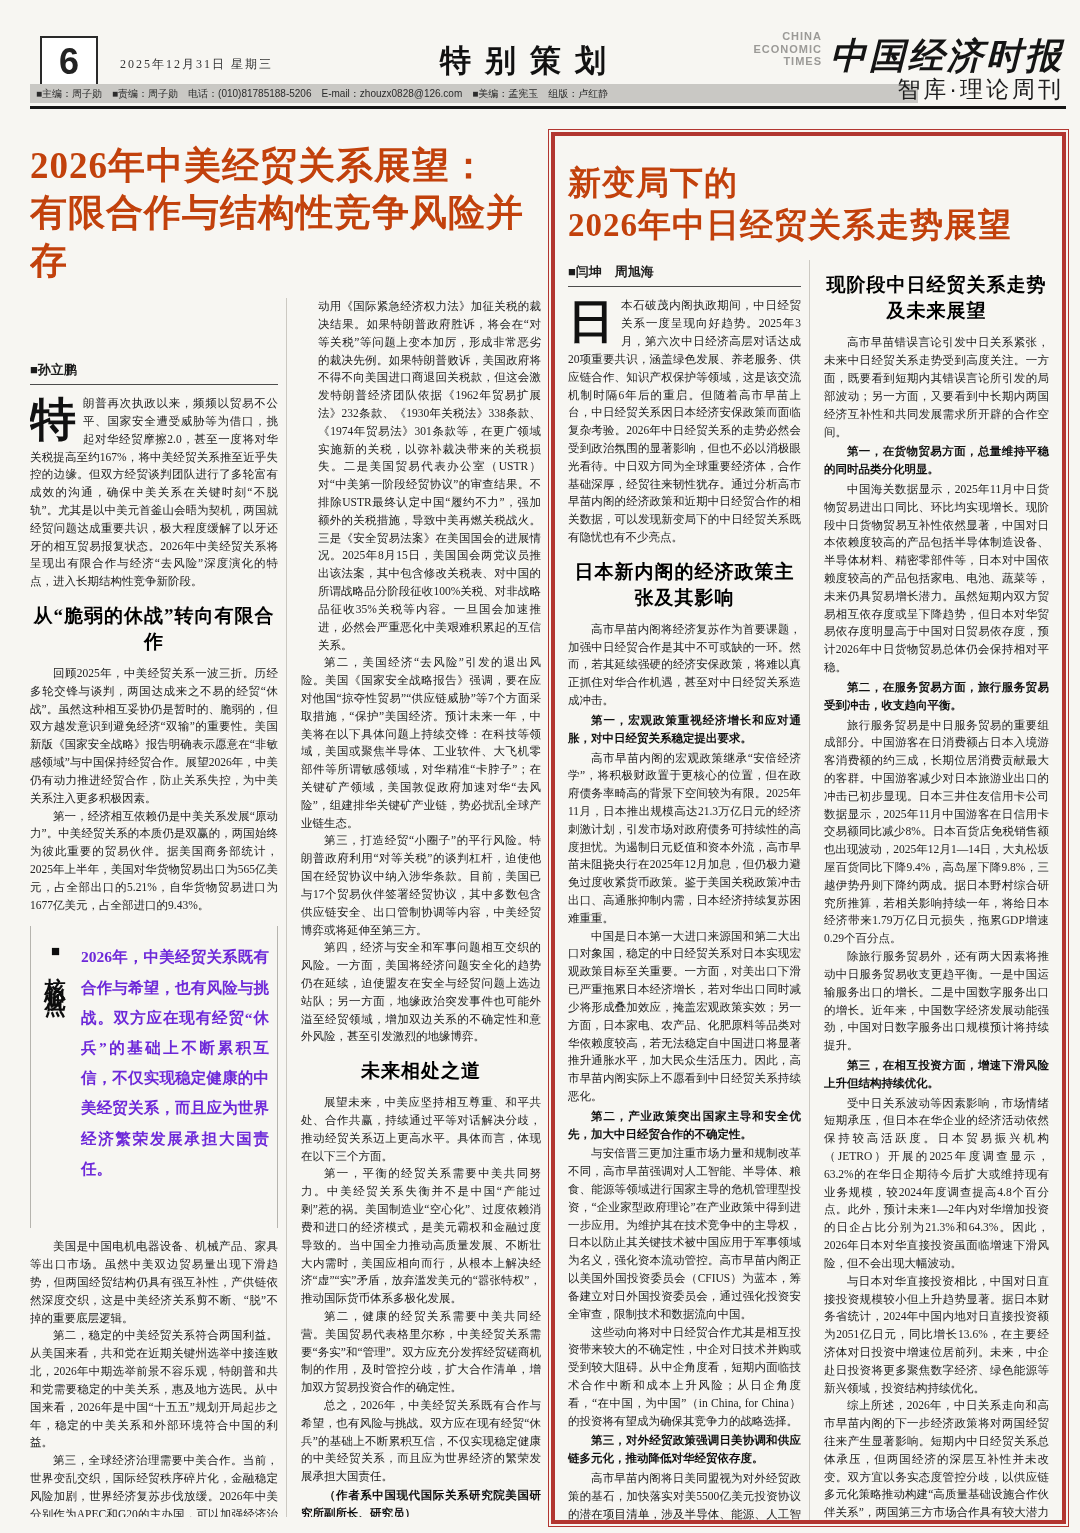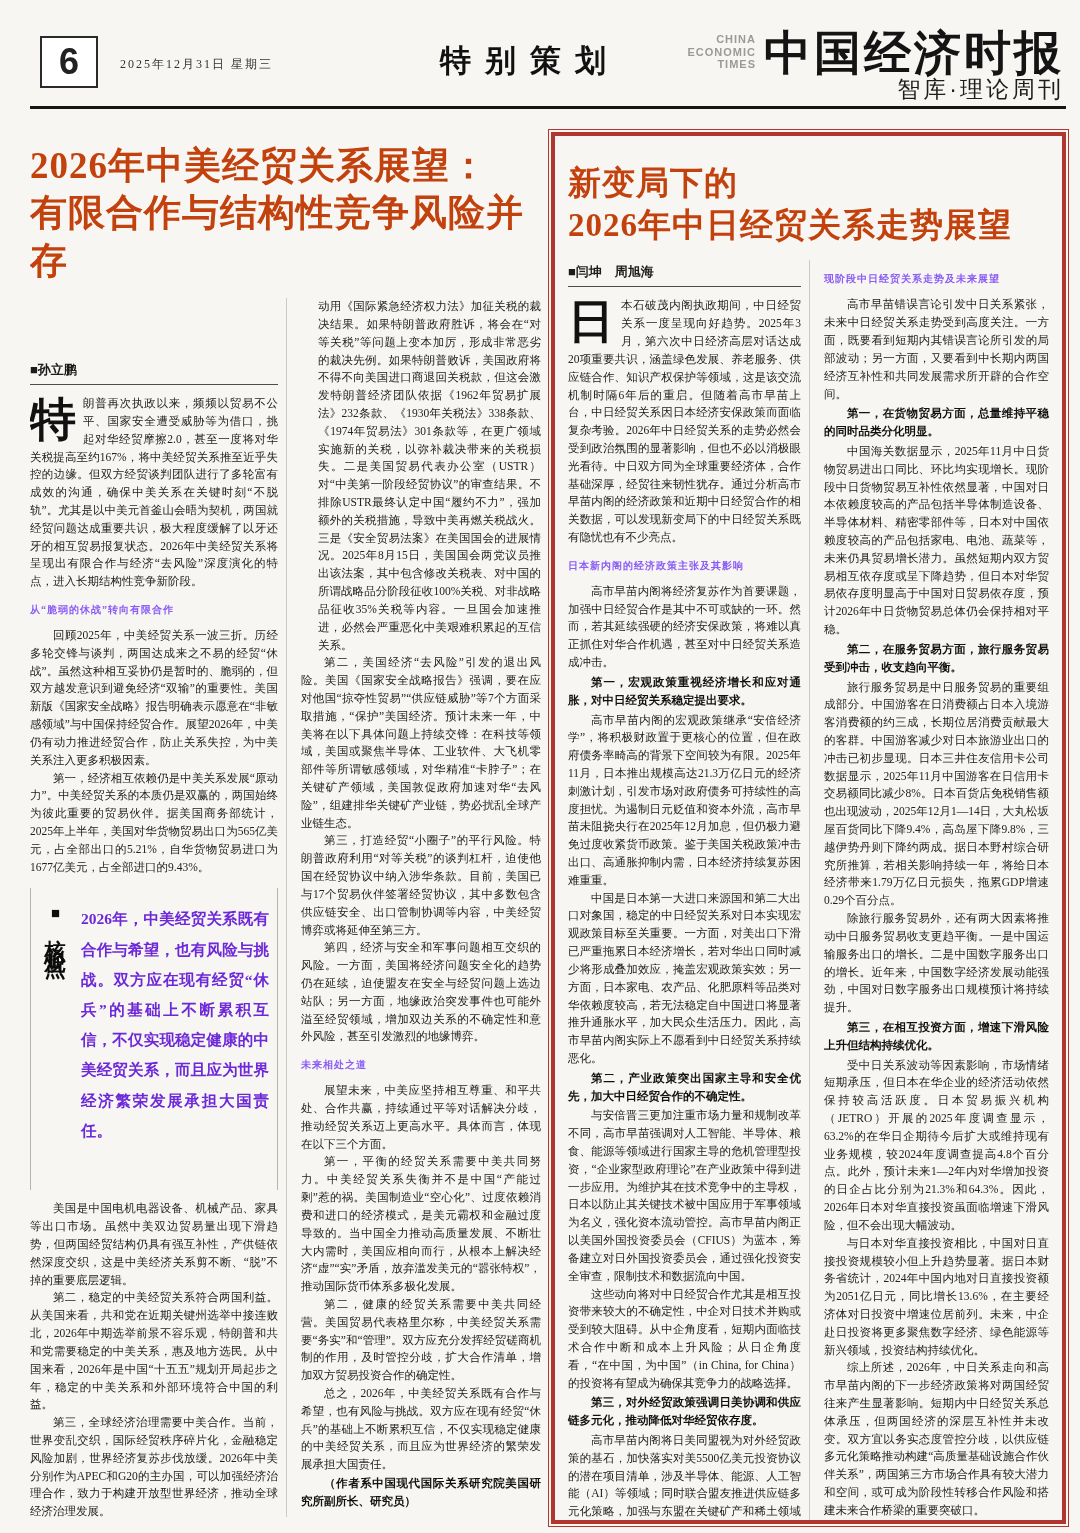--- a/index.html
+++ b/index.html
@@ -7,21 +7,21 @@
   body { background:#f7f6f2; font-family:"Liberation Serif","DejaVu Serif",serif; color:#1c1c1c; position:relative; }
   .page { position:absolute; inset:0; }
 
   
   .pagenum-box { position:absolute; left:40px; top:36px; width:58px; height:52px; border:2px solid #2a2a2a; background:#fff; display:flex; align-items:center; justify-content:center; }
   .pagenum-box span { font-size:36px; font-weight:700; font-family:"Liberation Sans",sans-serif; color:#222; }
   .date { position:absolute; left:120px; top:56px; font-size:12px; letter-spacing:2px; color:#333; }
   .section-title { position:absolute; left:380px; top:40px; width:300px; text-align:center; font-size:31px; font-weight:900; letter-spacing:14px; color:#111; }
   .masthead { position:absolute; right:16px; top:30px; display:flex; align-items:flex-end; gap:8px; }
   .mast-en { font-family:"Liberation Sans",sans-serif; font-size:11px; font-weight:700; color:#9b9a97; text-align:right; line-height:1.15; white-space:pre-line; letter-spacing:1px; padding-bottom:6px; }
-  .mast-cn { font-size:47px; font-weight:900; letter-spacing:3px; color:#141414; line-height:1;text-align:center; }
+  .mast-cn { font-size:36px; font-weight:900; font-style:italic; letter-spacing:3px; color:#141414; line-height:1;text-align:center; }
   .staff-strip { position:absolute; left:30px; top:84px; width:888px; height:19px; background:#c9c8c4; font-size:10px; line-height:19px; padding-left:6px; color:#2b2b2b; font-family:"Liberation Sans",sans-serif; white-space:nowrap; overflow:hidden; }
   .edition { position:absolute; right:16px; top:74px; font-size:23px; letter-spacing:3px; color:#1d1d1d; font-family:"Liberation Sans",sans-serif; }
   .header-rule { position:absolute; left:30px; right:14px; top:106px; height:3px; background:#161616; }
 
   
   .article { position:absolute; top:120px; overflow:hidden; }
   .article.left { left:30px; width:512px; height:1397px; }
   .article.rightbox { left:551px; width:515px; height:1392px; border:4px solid #b23630; outline:1px solid #b23630; outline-offset:2px; background:#f7f6f2; padding:10px 13px 10px 13px;margin-top:12px; }
 
   .headline { text-align:left; font-weight:700; color:#c2410c; line-height:1.28; }
@@ -38,21 +38,21 @@
   .byline-wrap { border-bottom:1px solid #4c4c4c; padding-bottom:5px; margin-bottom:10px; }
   .article.left .byline-wrap { margin-top:62px; }
   .article.rightbox .byline-wrap { margin-top:2px; }
   .byline { font-size:13px; font-weight:700; font-family:"Liberation Sans",sans-serif; }
 
   .para { font-size:11.5px; line-height:1.55; text-align:justify; text-indent:2em; color:#222; }
   .para.cont { text-indent:0;margin-left:17px; }
   .para.lead { text-indent:0; }
   .para.lead::first-letter { float:left; font-size:46px; line-height:0.95; font-weight:700; padding:3px 7px 0 0; color:#111; }
   .bold-para { font-size:11.5px; line-height:1.55; text-align:justify; text-indent:2em; font-weight:700; color:#111; margin:2px 0; }
-  .subhead { text-align:left; font-size:10px; font-weight:800; color:#8b5cf6; margin:12px 0 10px 0; letter-spacing:1px; }
+  .subhead { text-align:center; font-size:19px; font-weight:800; color:#000000; margin:12px 0 10px 0; letter-spacing:1px; }
   .credit { font-size:11.5px; line-height:1.6; font-weight:700; text-indent:2em; text-align:justify; margin-top:0; color:#111; }
 
   
   .viewpoint { display:flex; gap:12px; height:302px; margin:12px 0 10px 0; border-left:1px solid #b6b4ae; border-right:1px solid #b6b4ae; padding:16px 8px 10px 10px; }
   .vp-label { writing-mode:vertical-rl; font-weight:900; font-size:21px; letter-spacing:6px; font-family:"Liberation Sans",sans-serif; color:#0d0d0d; }
   .vp-square { font-size:15px; letter-spacing:2px; }
   .vp-text { font-size:15.5px; line-height:1.95; font-weight:600; text-align:justify; color:#6d28d9; }
 </style>
 </head>
 <body>
@@ -63,20 +63,21 @@
     <span>6</span>
   </div>
   <div class="date">2025年12月31日  星期三</div>
   <div class="section-title">特别策划</div>
   <div class="masthead">
     <div class="mast-en">CHINA
 ECONOMIC
 TIMES</div>
     <div class="mast-cn">中国经济时报</div>
   </div>
+  <div class="staff-strip">■主编：周子勋　■责编：周子勋　电话：(010)81785188-5206　E-mail：zhouzx0828@126.com　■美编：孟宪玉　组版：卢红静</div>
   <div class="edition">智库·理论周刊</div>
   <div class="header-rule"></div>
 
   <section class="article left">
     <h1 class="headline">
       <span>2026年中美经贸关系展望：</span><br>
       <span>有限合作与结构性竞争风险并存</span>
     </h1>
     <div class="cols">
       <div class="col">

